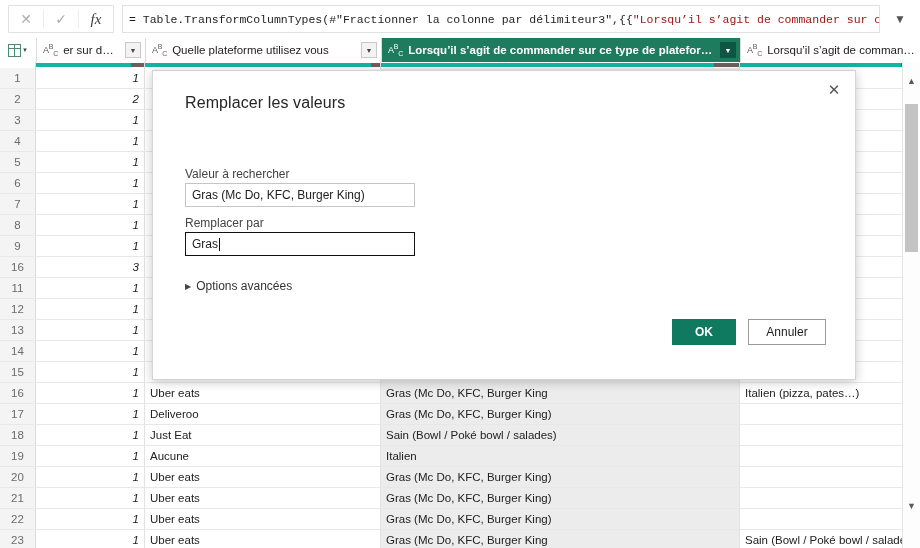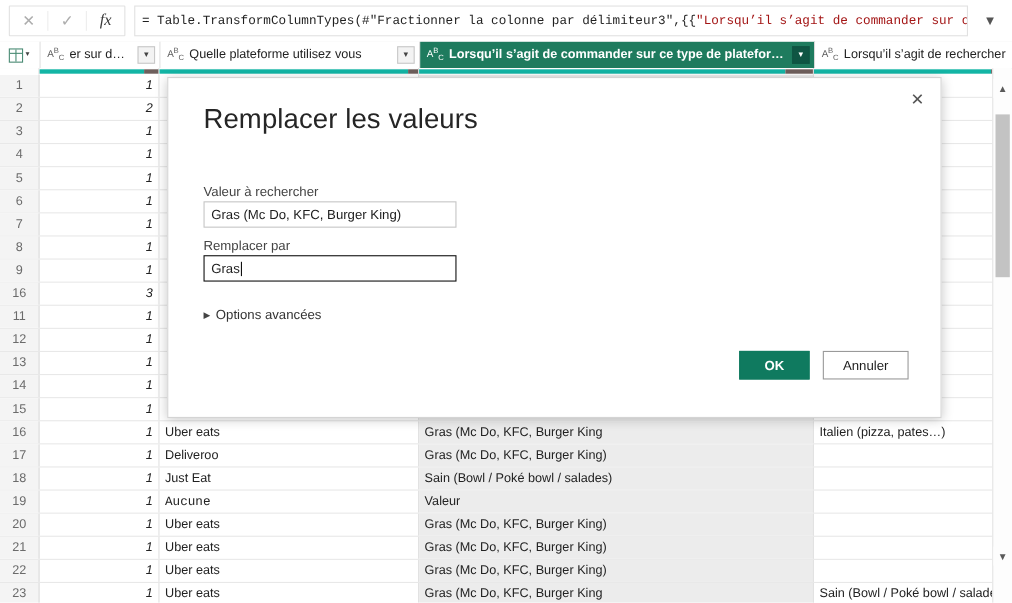--- a/index.html
+++ b/index.html
@@ -114,21 +114,21 @@
     background:#fff;border:1px solid #d4d4d4;
     box-shadow:0 2px 10px rgba(0,0,0,.22);
   }
   #dialog-close{
     position:absolute;right:6px;top:6px;width:30px;height:26px;
     display:flex;align-items:center;justify-content:center;
     color:#555;font-size:15px;font-family:"Liberation Sans",sans-serif;
   }
   #dialog-title{
     position:absolute;left:32px;top:23px;
-    font-size:25px;color:#252525;font-weight:normal;letter-spacing:.1px;
+    font-size:16px;color:#252525;font-weight:normal;letter-spacing:.1px;
   }
   #dialog-desc{
     position:absolute;left:32px;top:63px;
     font-size:12.5px;color:#333;
   }
   .field-label{position:absolute;left:32px;font-size:12px;color:#444;}
   .field-input{
     position:absolute;left:32px;width:230px;height:24px;box-sizing:border-box;
     background:#fff;display:flex;align-items:center;padding:0 6px;
     font-size:12px;color:#1d1d1d;
@@ -190,21 +190,21 @@
       <span class="htxt">Quelle plateforme utilisez vous</span>
       <span class="caret">▼</span>
     </div>
     <div class="hcell sel" style="width: 359px; flex: 0 0 auto;">
       <span class="abc">A<sup>B</sup><sub>C</sub></span>
       <span class="htxt">Lorsqu’il s’agit de commander sur ce type de plateforme êtes…</span>
       <span class="caret">▼</span>
     </div>
     <div class="hcell" style="width: 180px; flex: 0 0 auto;">
       <span class="abc">A<sup>B</sup><sub>C</sub></span>
-      <span class="htxt">Lorsqu’il s’agit de rechercher</span>
+      <span class="htxt">Lorsqu’il s’agit de commander</span>
     </div>
   </div>
 
 <div id="quality-row">
   <div class="qcell q-spacer" style="width:36px;border-right:1px solid #d9d9d9;"></div>
 <div class="qcell" style="width: 109px; flex: 0 0 auto;">
       <div class="qbar q-good" style="width: 88%;"></div>
       <div class="qbar q-err" style="width: 12%;"></div>
     </div>
     <div class="qcell" style="width: 236px; flex: 0 0 auto;">
@@ -344,22 +344,22 @@
     <div class="row">
       <div class="cell rownum" style="width: 36px; flex: 0 0 auto;">18</div>
       <div class="cell num" style="width: 109px; flex: 0 0 auto;">1</div>
       <div class="cell " style="width: 236px; flex: 0 0 auto;">Just Eat</div>
       <div class="cell hl" style="width: 359px; flex: 0 0 auto;">Sain (Bowl / Poké bowl / salades)</div>
       <div class="cell " style="width: 180px; flex: 0 0 auto;"></div>
     </div>
     <div class="row">
       <div class="cell rownum" style="width: 36px; flex: 0 0 auto;">19</div>
       <div class="cell num" style="width: 109px; flex: 0 0 auto;">1</div>
-      <div class="cell " style="width: 236px; flex: 0 0 auto; font-family: Liberation Mono, monospace;">Aucune</div>
-      <div class="cell hl" style="width: 359px; flex: 0 0 auto;">Valeur</div>
+      <div class="cell " style="width: 236px; flex: 0 0 auto;">Aucune</div>
+      <div class="cell hl" style="width: 359px; flex: 0 0 auto;">Italien</div>
       <div class="cell " style="width: 180px; flex: 0 0 auto;"></div>
     </div>
     <div class="row">
       <div class="cell rownum" style="width: 36px; flex: 0 0 auto;">20</div>
       <div class="cell num" style="width: 109px; flex: 0 0 auto;">1</div>
       <div class="cell " style="width: 236px; flex: 0 0 auto;">Uber eats</div>
       <div class="cell hl" style="width: 359px; flex: 0 0 auto;">Gras (Mc Do, KFC, Burger King)</div>
       <div class="cell " style="width: 180px; flex: 0 0 auto;"></div>
     </div>
     <div class="row">

